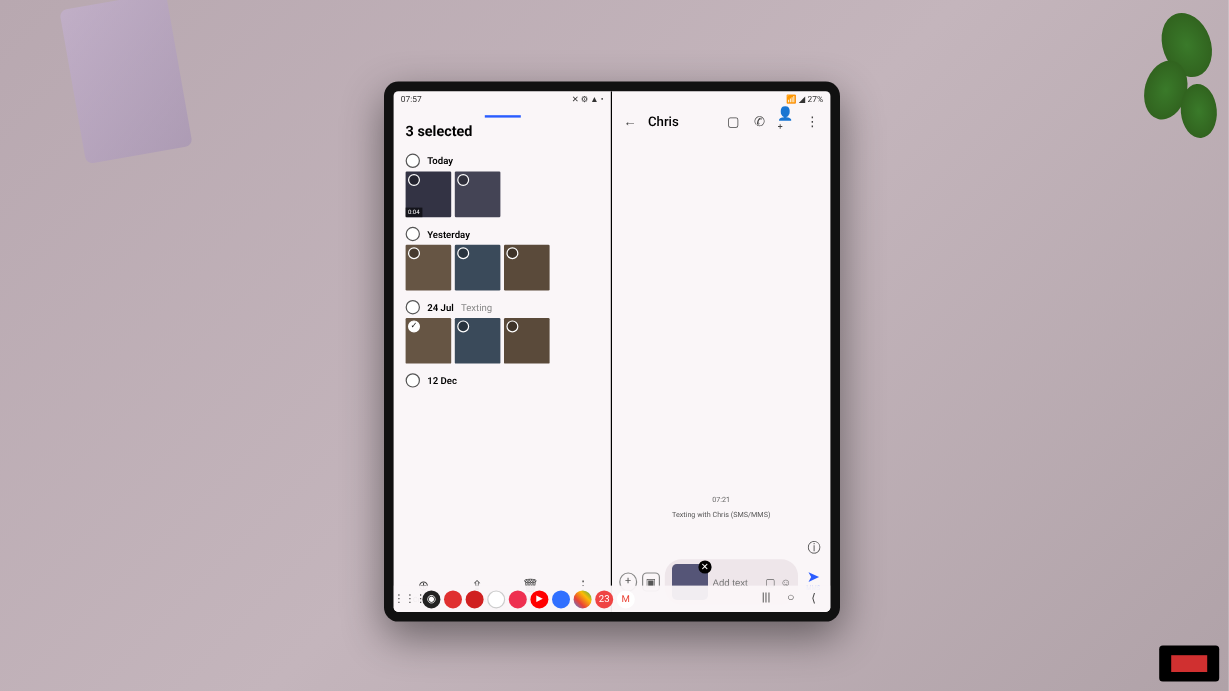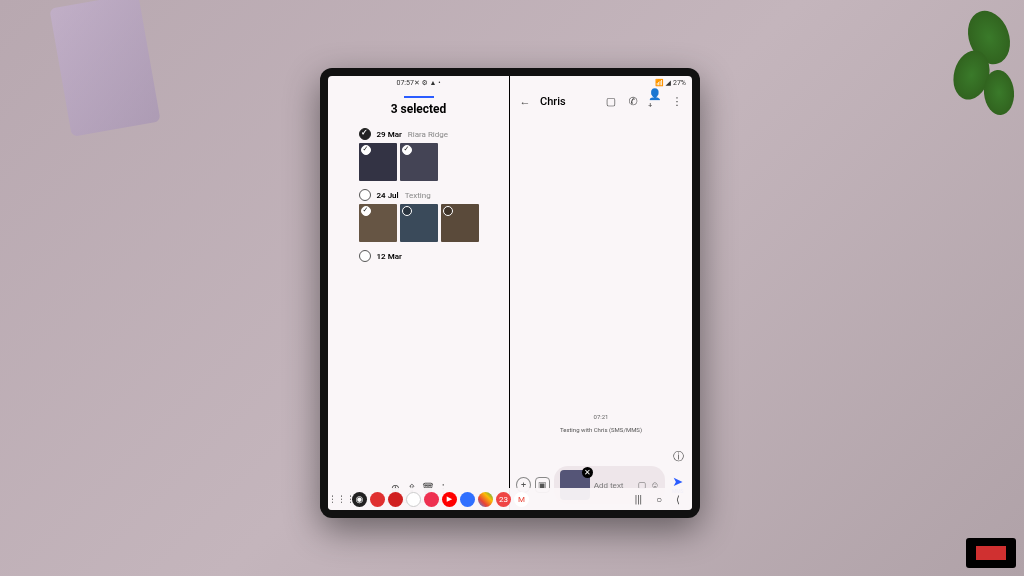--- a/index.html
+++ b/index.html
@@ -22,21 +22,21 @@
     position: absolute;
     left: 320px; top: 68px;
     width: 380px; height: 450px;
     background: #111;
     border-radius: 12px;
     padding: 8px;
     box-shadow: 0 12px 35px rgba(0,0,0,0.45);
   }
   .screen { width:100%; height:100%; display:flex; background:#faf6f8; border-radius:4px; overflow:hidden; position:relative; }
   .pane { height:100%; display:flex; flex-direction:column; }
-  .pane-left { width: 50%; border-right:1px solid #000;align-items:center; }
+  .pane-left { width: 50%; border-right:1px solid #000; }
   .pane-right { width: 50%; }
   .statusbar { height:14px; display:flex; align-items:center; padding:0 6px; font-size:7px; color:#333; justify-content:space-between; }
   .statusbar .icons { display:flex; gap:2px; align-items:center; }
 
   .title-row { padding: 4px 10px 6px; }
   .title-row .accent { width:30px; height:2px; background:#2a5cff; margin:2px auto 4px; }
   .title-row h1 { font-size:12px; font-weight:700; }
 
   .group { padding:2px 10px; }
   .group-head { display:flex; align-items:center; gap:6px; font-size:8px; font-weight:600; margin:4px 0 3px; }
@@ -94,30 +94,47 @@
         <span>07:57</span>
         <span class="icons">✕ ⚙ ▲ •</span>
       </div>
       <div class="title-row">
         <div class="accent"></div>
         <h1>3 selected</h1>
       </div>
       <div id="groups">
           <div class="group">
             <div class="group-head">
-              <span class="circle checked"></span>
-              <span>29 Mar</span>
-              <span class="sub">Riara Ridge</span>
+              <span class="circle"></span>
+              <span>Today</span>
             </div>
             <div class="thumbs">
               <div class="thumb" style="background: rgb(51, 51, 68);">
-                <div class="sel on"></div>
+                <div class="sel"></div>
+                <div class="dur">0:04</div>
               </div>
               <div class="thumb" style="background: rgb(68, 68, 85);">
-                <div class="sel on"></div>
+                <div class="sel"></div>
+              </div>
+            </div>
+          </div>
+          <div class="group">
+            <div class="group-head">
+              <span class="circle"></span>
+              <span>Yesterday</span>
+            </div>
+            <div class="thumbs">
+              <div class="thumb" style="background: rgb(102, 85, 68);">
+                <div class="sel"></div>
+              </div>
+              <div class="thumb" style="background: rgb(58, 74, 90);">
+                <div class="sel"></div>
+              </div>
+              <div class="thumb" style="background: rgb(90, 74, 58);">
+                <div class="sel"></div>
               </div>
             </div>
           </div>
           <div class="group">
             <div class="group-head">
               <span class="circle"></span>
               <span>24 Jul</span>
               <span class="sub">Texting</span>
             </div>
             <div class="thumbs">
@@ -128,21 +145,21 @@
                 <div class="sel"></div>
               </div>
               <div class="thumb" style="background: rgb(90, 74, 58);">
                 <div class="sel"></div>
               </div>
             </div>
           </div>
           <div class="group">
             <div class="group-head">
               <span class="circle"></span>
-              <span>12 Mar</span>
+              <span>12 Dec</span>
             </div>
           </div>
         </div>
       <div class="bottom-actions" id="actions">
           <div class="baction">
             <div class="ic">⊕</div>
             <div>Create</div>
           </div>
           <div class="baction">
             <div class="ic">⇪</div>

